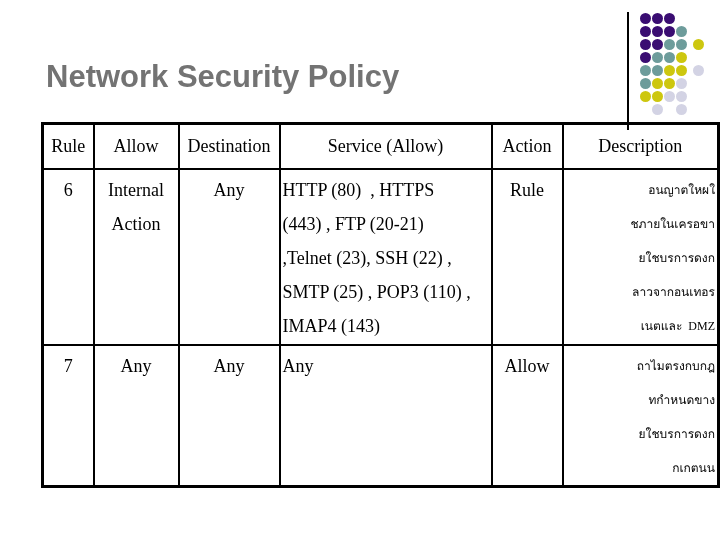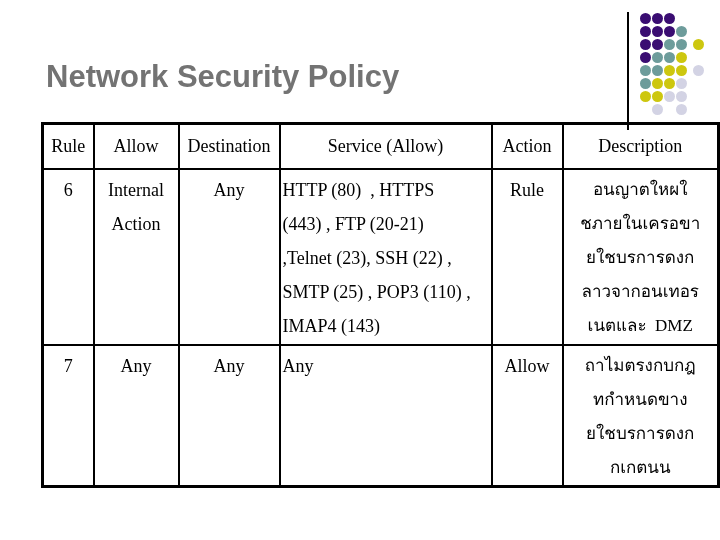--- a/index.html
+++ b/index.html
@@ -64,22 +64,22 @@
   tr.row-7 { height: 121px; }
   table.policy td {
     vertical-align: top;
     padding: 3px 2px 0 2px;
     line-height: 34px;
   }
   td.center { text-align: center; }
   td.left   { text-align: left; padding-left: 7px; }
   .pre { white-space: pre-wrap; }
   td.thai {
-    text-align: center;
-    font-size: 17px;
+    text-align: right;
+    font-size: 12px;
     line-height: 29px;
     padding: 5px 3px 0 6px;
   }
 </style>
 </head>
 <body>
 
 <div class="slide" style="background: rgb(255, 255, 255);">
 
   <h1 class="title" style="color: #737373;">Network Security Policy</h1>

